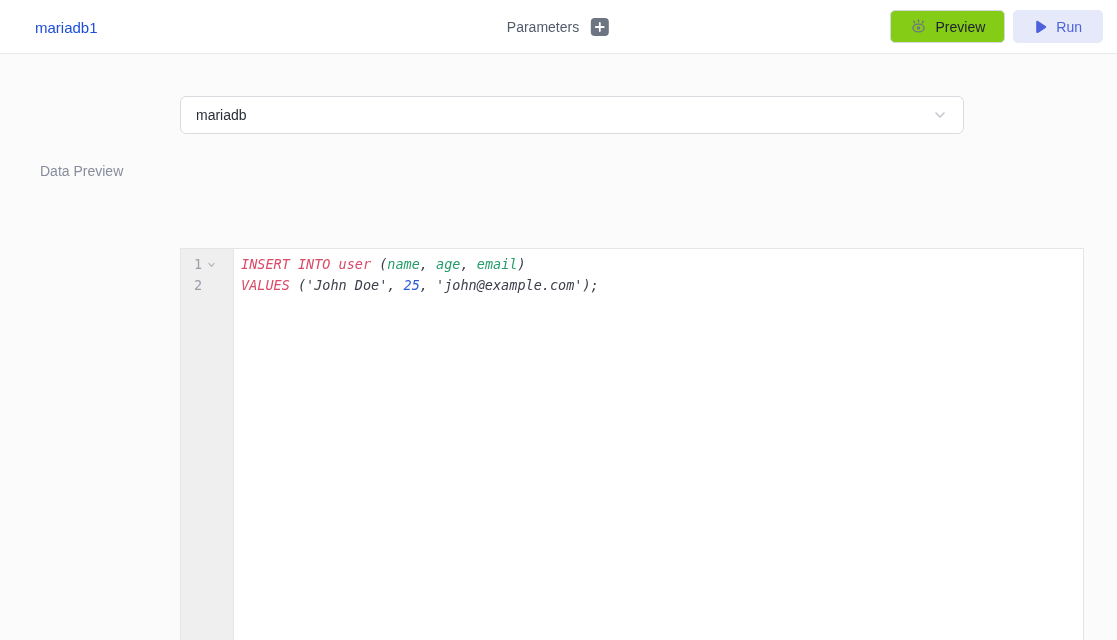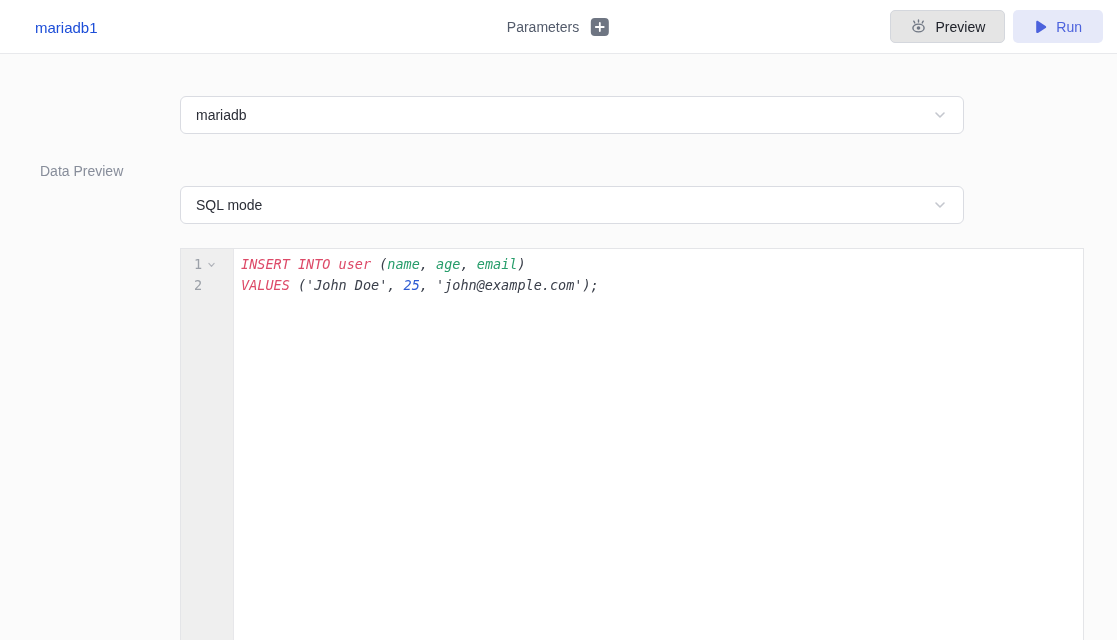--- a/index.html
+++ b/index.html
@@ -41,21 +41,21 @@
     cursor:pointer;padding:0;
   }
   .actions{
     position:absolute;right:14px;top:10px;display:flex;gap:8px;align-items:center;
   }
   .btn{
     height:33px;border-radius:5px;display:inline-flex;align-items:center;
     font-size:14px;font-family:inherit;cursor:pointer;
   }
   .btn-preview{
-    background:#e5e5e5;border:1px solid #d4d7dd;padding:0 19px;gap:9px;color:#20232b;
+    background:#84cc16;border:1px solid #d4d7dd;padding:0 19px;gap:9px;color:#20232b;
   }
   .btn-run{
     background:var(--run-button-bg);border:none;padding:0 21px;gap:9px;
     color:var(--accent);font-weight:500;
   }
   
   .content{position:absolute;top:54px;left:0;right:0;bottom:0;background:var(--page-bg);}
   .field-label{
     position:absolute;left:40px;top:109px;font-size:14px;color:#878d9a;
   }
@@ -138,28 +138,20 @@
 
   <div class="select select-datasource">
     <span>mariadb</span>
     <span class="chevron">
       <svg width="16" height="16" viewBox="0 0 24 24">
           <polyline points="6,9 12,15 18,9" fill="none" stroke="#c4c7ce" stroke-width="2.4" stroke-linecap="round" stroke-linejoin="round"></polyline>
         </svg>
     </span>
   </div>
 
-  <div class="select select-mode">
-    <span>SQL mode</span>
-    <span class="chevron">
-      <svg width="16" height="16" viewBox="0 0 24 24">
-          <polyline points="6,9 12,15 18,9" fill="none" stroke="#c4c7ce" stroke-width="2.4" stroke-linecap="round" stroke-linejoin="round"></polyline>
-        </svg>
-    </span>
-  </div>
 
   <div class="editor">
     <div class="gutter">
         <div class="gutter-row">
           <span class="line-number">1</span>
           <span class="fold-arrow">
             <svg width="9" height="9" viewBox="0 0 24 24">
               <polyline points="5,9 12,17 19,9" fill="none" stroke="#b0b3ba" stroke-width="3" stroke-linecap="round" stroke-linejoin="round"></polyline>
             </svg>
           </span>

